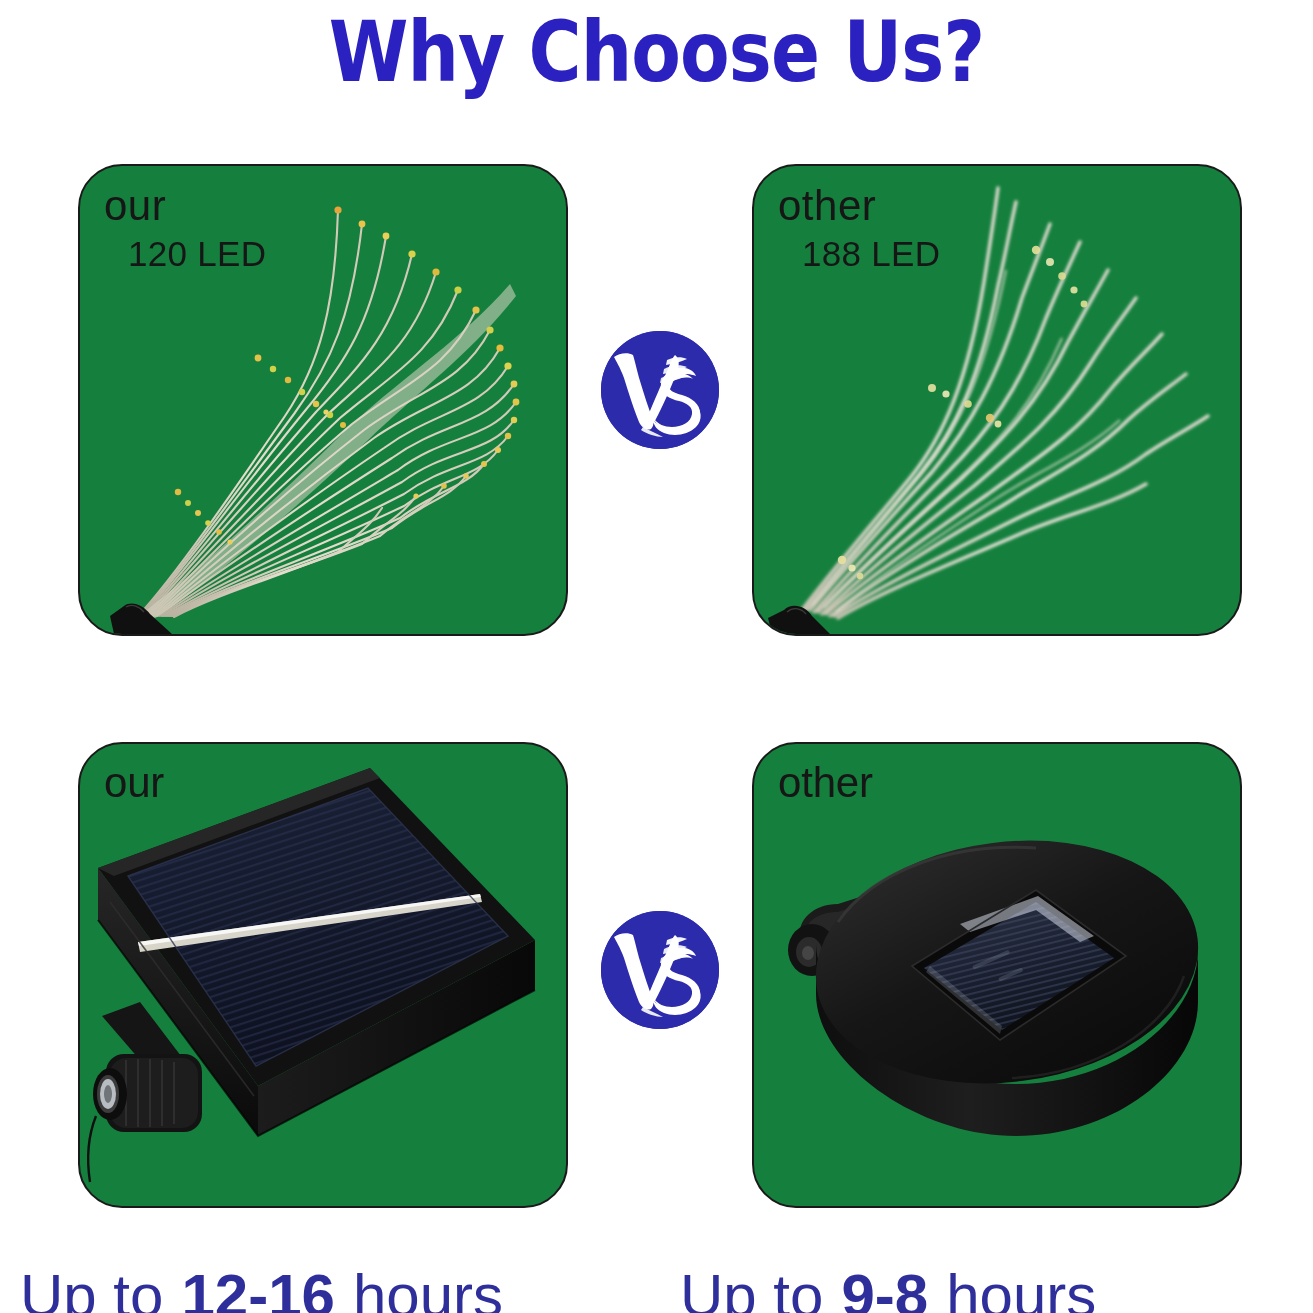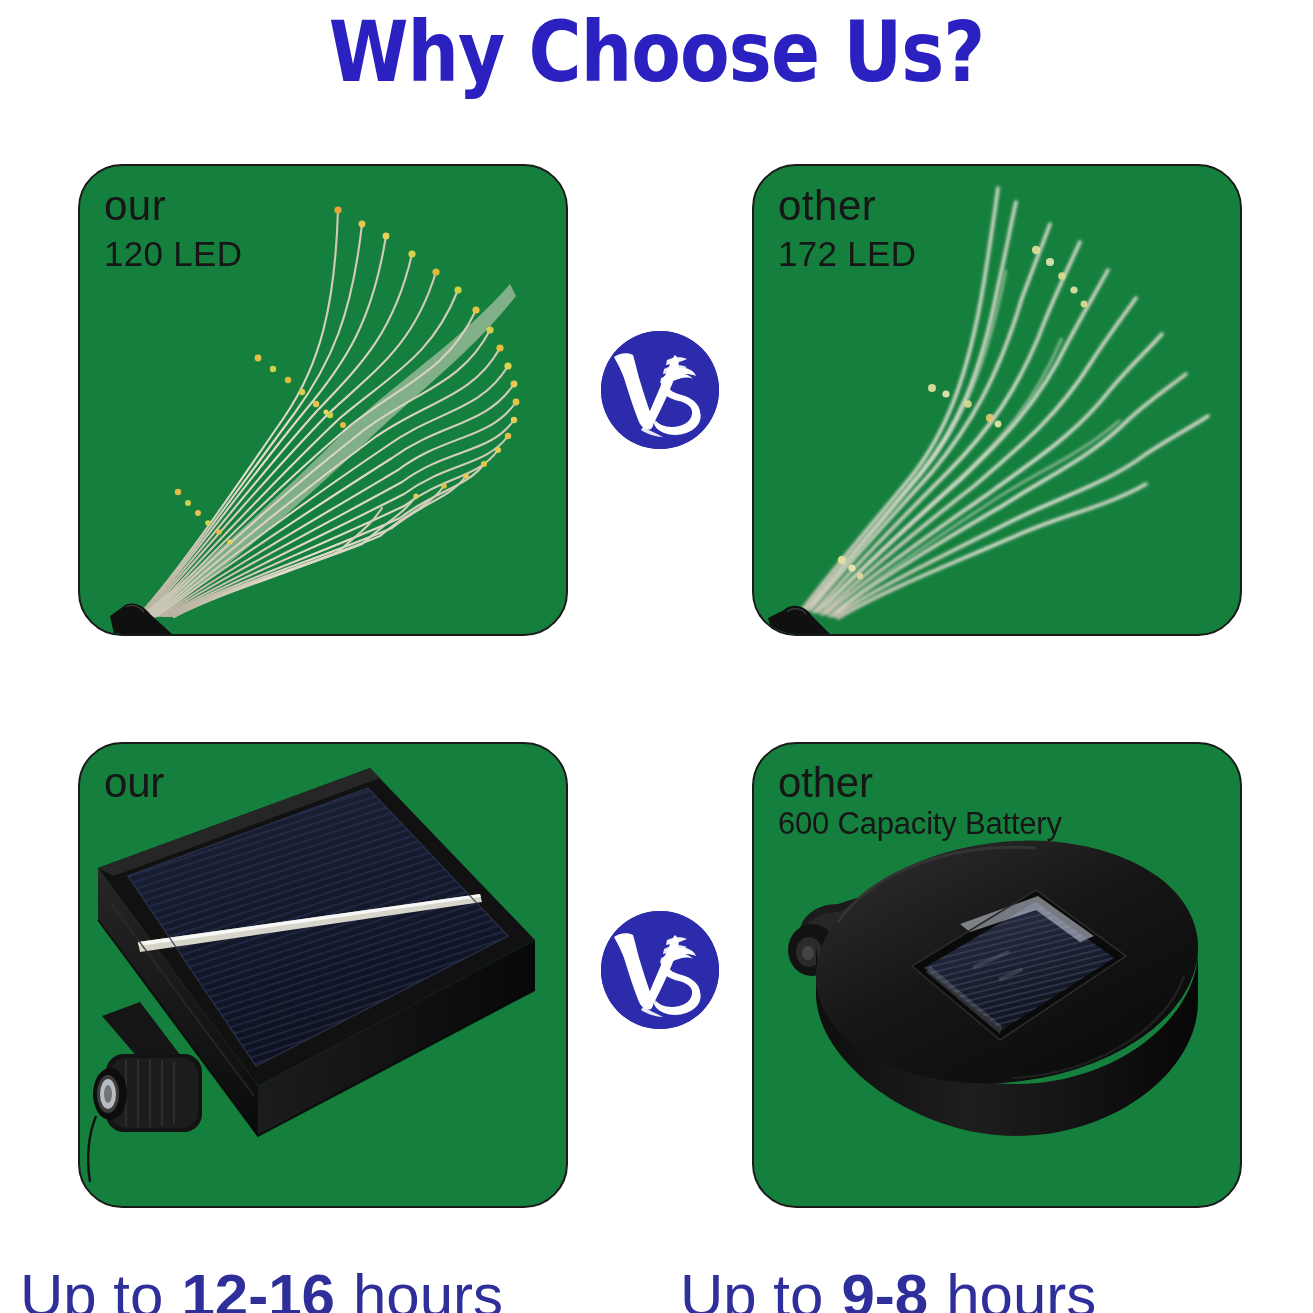--- a/index.html
+++ b/index.html
@@ -69,21 +69,21 @@
     color: #161616;
     white-space: nowrap;
   }
   .lbl-sub {
     font-family: "Liberation Sans", sans-serif;
     font-weight: 400;
     color: #161616;
     white-space: nowrap;
   }
   .top .lbl-main { font-size: 42px; line-height: 48px; letter-spacing: 0.5px; }
-  .top .lbl-sub  { font-size: 35px; line-height: 48px; letter-spacing: 0.3px; }
+  .top .lbl-sub  { font-size: 35px; line-height: 48px; letter-spacing: 0.3px; margin-left: 24px; }
   .bottom .lbl-main { font-size: 42px; line-height: 42px; letter-spacing: -0.2px; }
   .bottom .lbl-sub  { font-size: 31px; line-height: 40px; letter-spacing: -0.2px; }
 
   
   .vs-badge {
     position: absolute;
     width: 118px;
     height: 118px;
     border-radius: 50%;
     background: #2b2bab;
@@ -266,21 +266,21 @@
           <circle cx="106" cy="410" r="3.2" fill="#e2dd96"></circle>
         </g>
 
         <path d="M30 444 C 38 436, 52 440, 58 450 L 76 468 L 18 468 L 14 452 Z" fill="#101010"></path>
         <path d="M33 446 C 40 440, 48 443, 52 448" stroke="#3b3b3b" stroke-width="1.3" fill="none"></path>
       </svg>
     </div>
   </div>
   <div class="card-labels top">
     <div class="lbl-main">other</div>
-    <div class="lbl-sub">172 LED</div>
+    <div class="lbl-sub">188 LED</div>
   </div>
 </div>
 
 <div class="card" id="card-bl">
   <div class="card-clip">
     <div class="panel-wrap">
       <svg width="486" height="462" viewBox="0 0 486 462" xmlns="http://www.w3.org/2000/svg">
         <defs>
           <linearGradient id="cellG" x1="0" y1="0" x2="0.3" y2="1">
             <stop offset="0" stop-color="#1b2238"></stop>
@@ -402,21 +402,20 @@
           <rect x="218" y="222" width="40" height="4" rx="2" transform="rotate(-24 218 222)"></rect>
           <rect x="244" y="234" width="26" height="4" rx="2" transform="rotate(-24 244 234)"></rect>
         </g>
 
         <path d="M158 222 L 282 146 L 372 212 L 246 296 Z" fill="none" stroke="#2b2b2b" stroke-width="1.6"></path>
       </svg>
     </div>
   </div>
   <div class="card-labels bottom">
     <div class="lbl-main">other</div>
-    <div class="lbl-sub">600 Capacity Battery</div>
   </div>
 </div>
 
 <div class="vs-badge" id="vs-top">
   <svg viewBox="0 0 118 118" xmlns="http://www.w3.org/2000/svg">
     <circle cx="59" cy="59" r="59" fill="#2b2bab"></circle>
     <g fill="#ffffff">
 
       <path d="M13 26 C 18 22, 27 21, 32 24 C 34 30, 36 40, 39 50
                C 43 63, 47 76, 51 86 C 53 91, 53 95, 50 98

